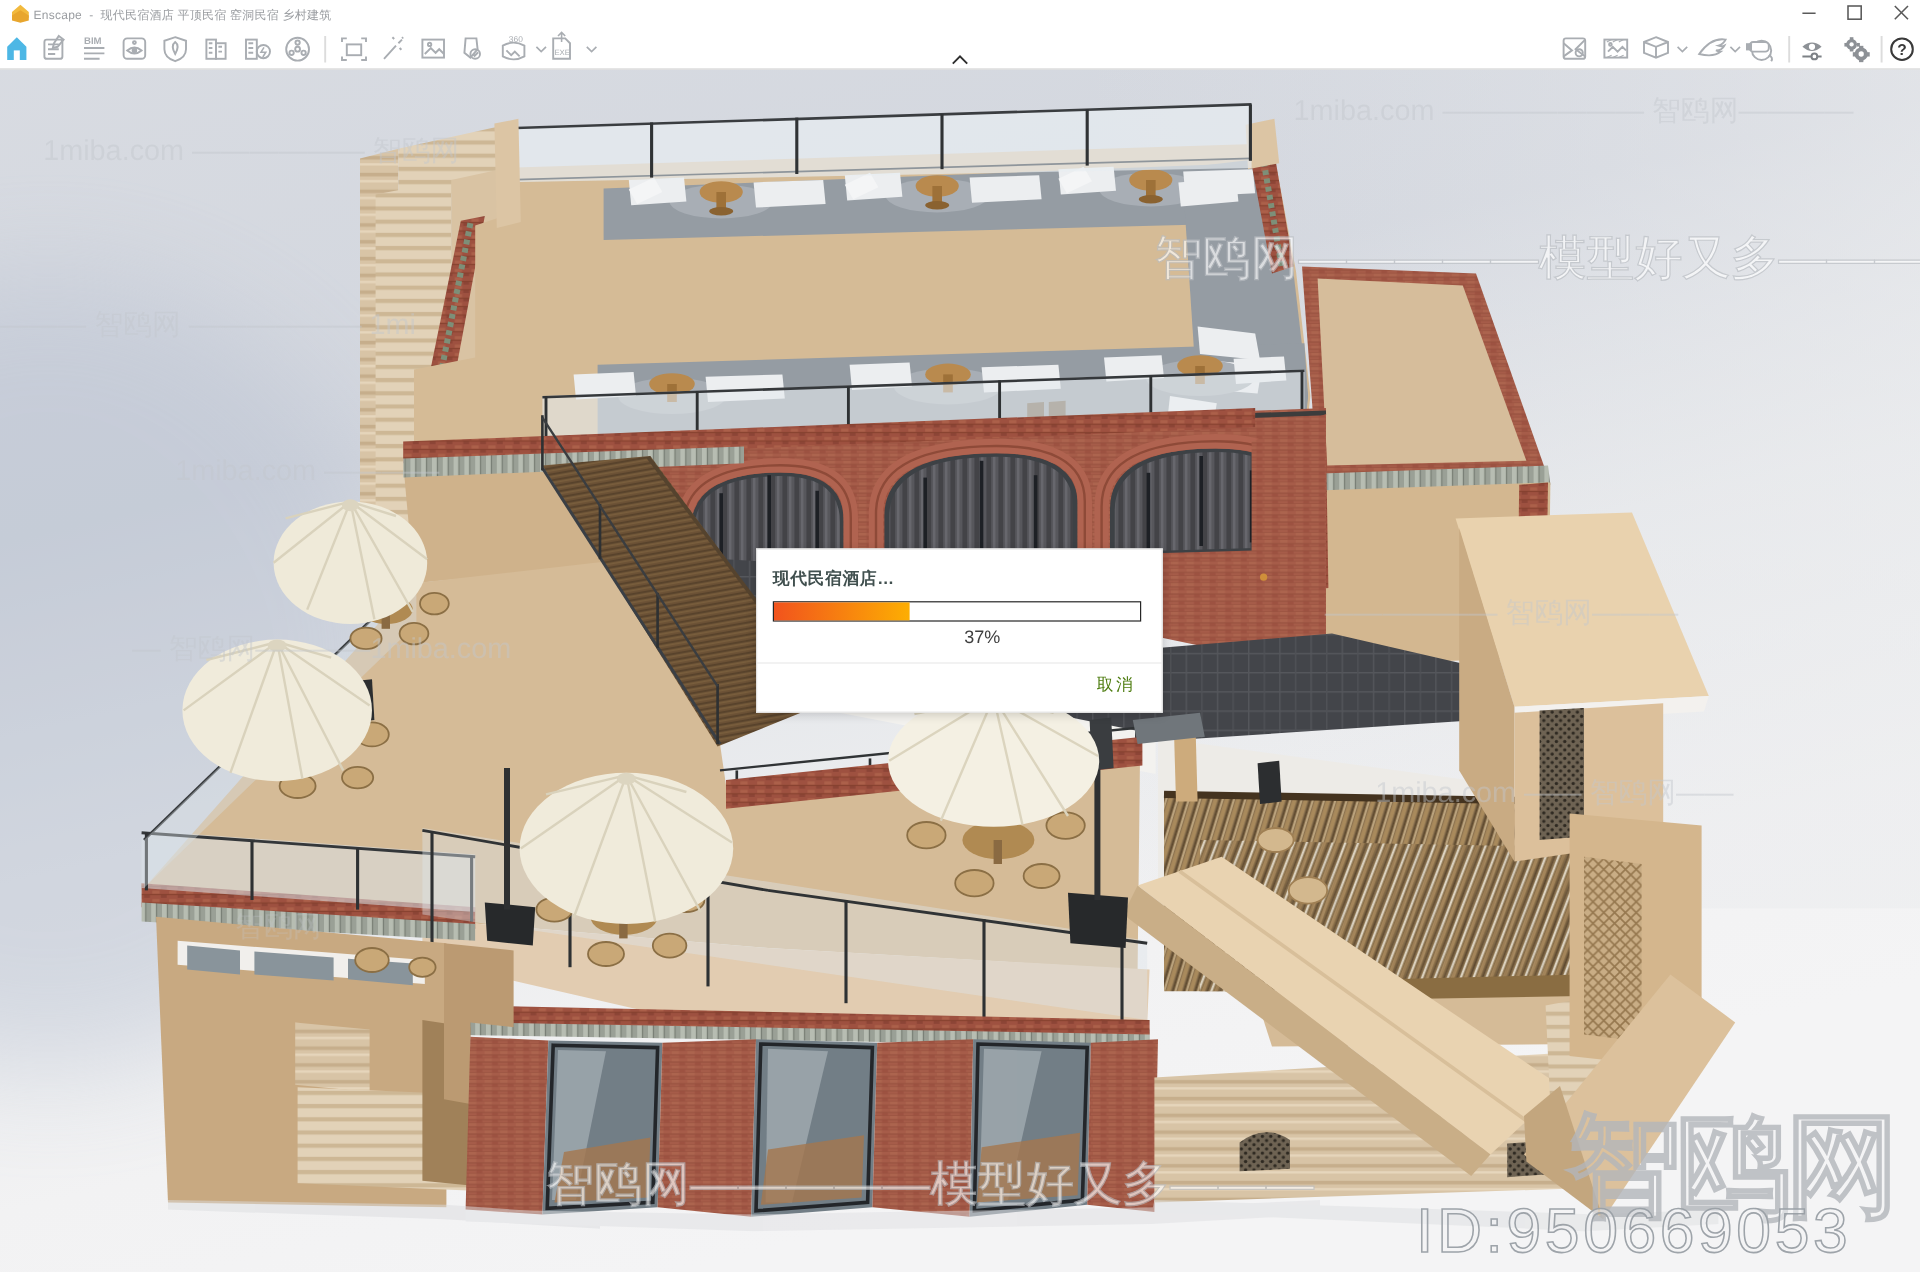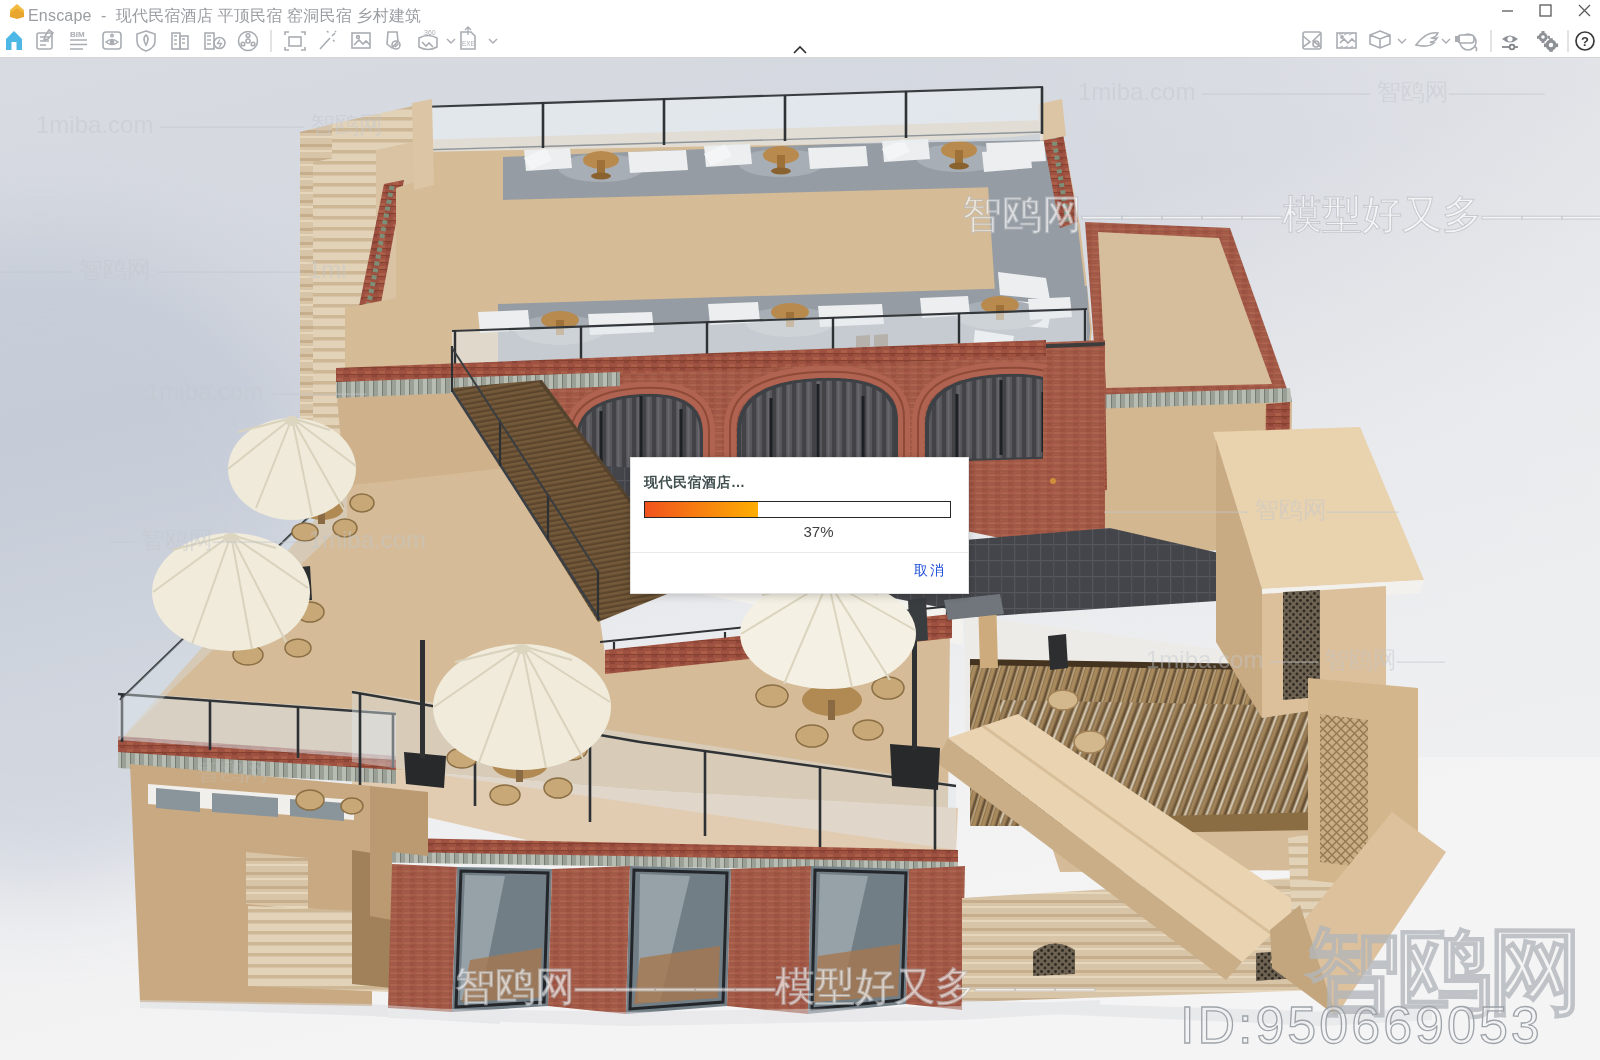--- a/index.html
+++ b/index.html
@@ -1,26 +1,26 @@
 <!DOCTYPE html>
 <html><head>
 <meta charset="utf-8">
 <style>
 html,body{margin:0;padding:0;width:1600px;height:1060px;overflow:hidden;background:#fff;font-family:"Liberation Sans",sans-serif}
 #app{position:relative;width:1600px;height:1060px}
 #scene{position:absolute;left:0;top:0}
 #chrome{position:absolute;left:0;top:0;width:1600px;height:57px;background:#ffffff;border-bottom:1px solid #d5d5d5}
-#title{position:absolute;left:28px;top:6px;font-size:16px;color:#9a9da1;letter-spacing:0.2px}
+#title{position:absolute;left:28px;top:6px;font-size:10px;color:#9a9da1;letter-spacing:0.2px}
 #dlg{position:absolute;left:630px;top:457px;width:337px;height:135px;background:#ffffff;box-shadow:0 2px 8px rgba(0,0,0,0.18);border:1px solid #e2e2e2}
 #dlgtitle{position:absolute;left:13px;top:16px;font-size:14px;font-weight:bold;color:#41504f;letter-spacing:0.5px}
 #pbar{position:absolute;left:13px;top:43px;width:305px;height:15px;border:1.5px solid #262626;background:#fff}
 #pfill{position:absolute;left:0;top:0;width:113px;height:15px;background:linear-gradient(to right,#f1531d,#fdae02)}
 #ppct{position:absolute;left:0;top:65px;width:375px;text-align:center;font-size:15px;color:#3f3f3f}
 #dlgsep{position:absolute;left:0;top:94px;width:337px;height:1px;background:#e9e9e9}
-#cancel{position:absolute;right:22px;top:104px;font-size:14px;color:#1d4ed8;letter-spacing:2px}
+#cancel{position:absolute;right:22px;top:104px;font-size:14px;color:#4d7c0f;letter-spacing:2px}
 </style>
 </head>
 <body>
 <div id="app">
 <svg id="scene" width="1600" height="1060" viewBox="0 0 1600 1060">
 <defs>
 <linearGradient id="bg" x1="0" y1="0" x2="0.35" y2="1">
   <stop offset="0" stop-color="#d9dce2"></stop>
   <stop offset="0.38" stop-color="#d2d6de"></stop>
   <stop offset="0.62" stop-color="#e7e9ec"></stop>

